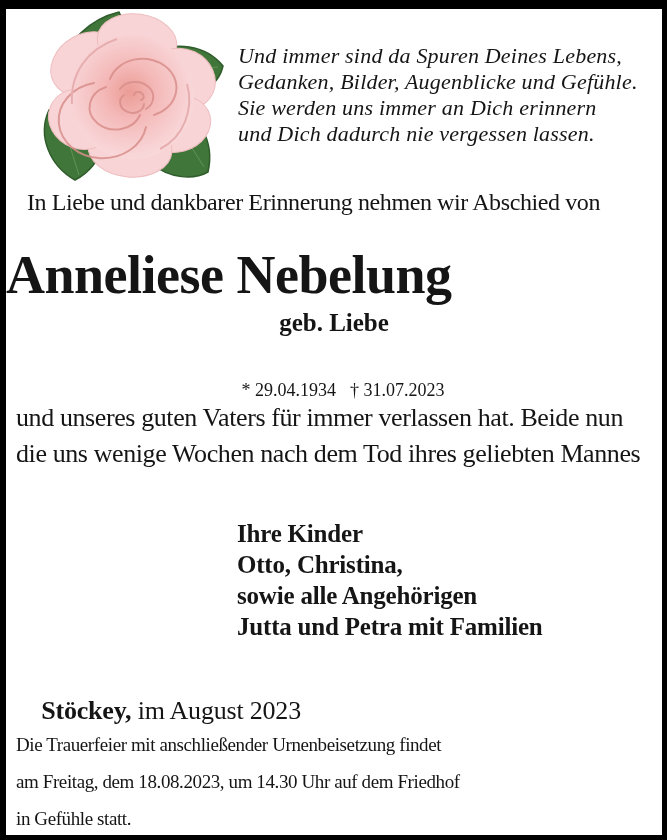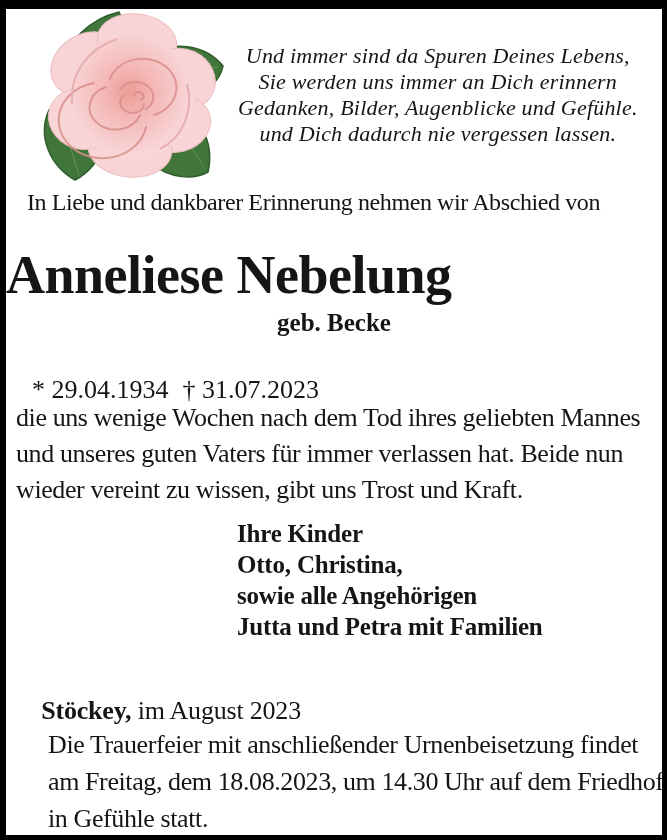--- a/index.html
+++ b/index.html
@@ -15,21 +15,20 @@
     color:#151515;
   }
   .abs{position:absolute;}
   .rose{left:16px;top:0px;width:208px;height:177px;}
   .poem{
     left:232px;top:34px;
     font-style:italic;
     font-size:22px;line-height:26px;
     letter-spacing:0.2px;
     white-space:nowrap;
-    text-align:center;
   }
   .intro{
     left:10px;top:176px;
     font-size:24px;line-height:34px;
     letter-spacing:-0.4px;
     white-space:nowrap;
     margin-left:11px;
   }
   .name{
     left:0;top:236px;width:100%;
@@ -37,22 +36,22 @@
     font-size:54px;line-height:60px;
     font-weight:bold;letter-spacing:-0.5px;
   }
   .maiden{
     left:0;top:299px;width:100%;
     text-align:center;
     font-size:25px;line-height:30px;font-weight:bold;
   }
   .dates{
     left:0;top:330px;width:100%;
-    text-align:left;
-    font-size:26px;line-height:34px;
+    text-align:center;
+    font-size:18px;line-height:34px;
     white-space:pre;
   }
   .dates .gap{display:inline-block;width:14px;}
   .body-par{
     left:10px;top:391px;
     font-size:26px;line-height:36px;
     letter-spacing:-0.4px;
     white-space:nowrap;
   }
   .mourners{
@@ -63,24 +62,23 @@
   }
   .dateline{
     left:10px;top:651px;
     font-size:26px;line-height:34px;
     letter-spacing:-0.2px;
     white-space:pre;
   }
   .dateline .place{font-weight:bold;}
   .funeral{
     left:10px;top:717px;
-    font-size:26px;line-height:37px;
+    font-size:19px;line-height:37px;
     letter-spacing:-0.4px;
     white-space:nowrap;
-    margin-left:32px;
   }
 </style>
 </head>
 <body>
 
 <div class="page">
 
   <svg class="abs rose" viewBox="0 0 208 177" aria-hidden="true">
     <defs>
       <radialGradient id="rg" cx="48%" cy="46%" r="62%">
@@ -121,39 +119,38 @@
       <path d="M118,106 a26,22 0 1,1 -34,-28"></path>
       <path d="M88,70 a34,29 0 1,1 44,36"></path>
       <path d="M124,118 a44,38 0 1,1 -52,-44"></path>
     </g>
     <path d="M50,95 C48,65 65,40 95,30" stroke="#e7aeb0" fill="none" stroke-width="2"></path>
     <path d="M165,75 C172,100 162,128 138,140" stroke="#e7aeb0" fill="none" stroke-width="2"></path>
   </svg>
 
   <div class="abs poem">
     <div>Und immer sind da Spuren Deines Lebens,</div>
+    <div>Gedanken, Bilder, Augenblicke und Gefühle.</div>
     <div>Sie werden uns immer an Dich erinnern</div>
-    <div>Gedanken, Bilder, Augenblicke und Gefühle.</div>
     <div>und Dich dadurch nie vergessen lassen.</div>
   </div>
 
   <div class="abs intro">In Liebe und dankbarer Erinnerung nehmen wir Abschied von</div>
 
   <h1 class="abs name">Anneliese Nebelung</h1>
 
-  <div class="abs maiden">geb. Becke</div>
+  <div class="abs maiden">geb. Liebe</div>
 
   <div class="abs dates">
     <span>* 29.04.1934</span><span class="gap"></span><span>† 31.07.2023</span>
   </div>
 
   <div class="abs body-par">
+    <div>und unseres guten Vaters für immer verlassen hat. Beide nun</div>
     <div>die uns wenige Wochen nach dem Tod ihres geliebten Mannes</div>
-    <div>und unseres guten Vaters für immer verlassen hat. Beide nun</div>
-    <div>wieder vereint zu wissen, gibt uns Trost und Kraft.</div>
   </div>
 
   <div class="abs mourners">
     <div>Ihre Kinder</div>
     <div>Otto, Christina,</div>
     <div>sowie alle Angehörigen</div>
     <div>Jutta und Petra mit Familien</div>
   </div>
 
   <div class="abs dateline">

